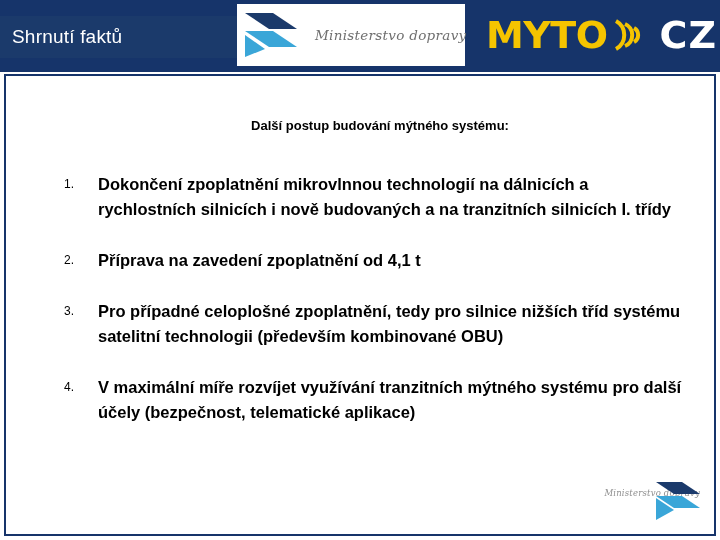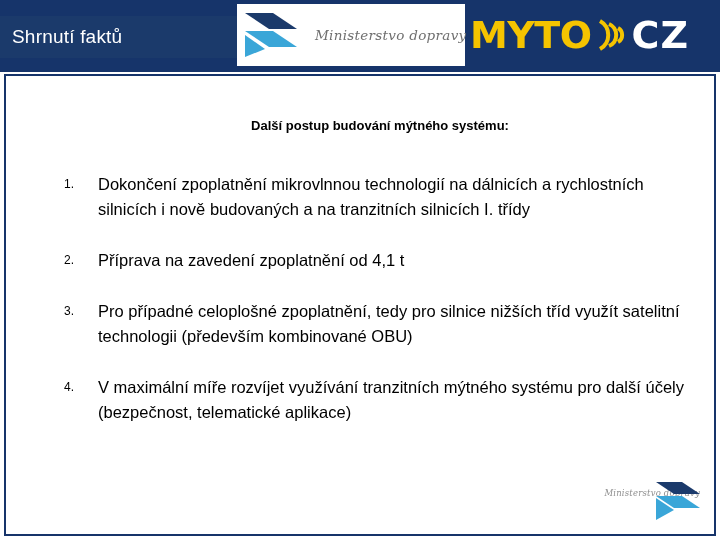--- a/index.html
+++ b/index.html
@@ -90,21 +90,21 @@
   .myto-panel {
     position: absolute;
     left: 466px;
     top: 4px;
     width: 254px;
     height: 62px;
     background: #16346a;
     display: flex;
     align-items: center;
     justify-content: flex-start;
-    padding-left: 4px;
+    padding-left: 20px;
     box-sizing: border-box;
   }
   .myto-word {
     color: #f5c400;
     font-size: 38px;
     font-weight: bold;
     letter-spacing: -0.5px;
     font-family: "DejaVu Sans", sans-serif;
   }
   .myto-waves {
@@ -113,20 +113,21 @@
     width: 34px;
     height: 40px;
     margin: 0 4px 0 2px;
   }
   .myto-cz {
     color: #ffffff;
     font-size: 38px;
     font-weight: bold;
     letter-spacing: 1px;
     font-family: "DejaVu Sans", sans-serif;
+    margin-left: 12px;
   }
 
   
   .frame {
     position: absolute;
     left: 4px;
     top: 74px;
     width: 712px;
     height: 462px;
     border: 2px solid #16346a;
@@ -161,20 +162,21 @@
     flex: 0 0 34px;
     font-size: 12px;
     color: #000000;
     padding-top: 5px;
     text-align: left;
   }
   .list-text {
     font-size: 16.5px;
     line-height: 25px;
     color: #000000;
+    font-weight: bold;
   }
 
   
   .footer-mark {
     position: absolute;
     right: 14px;
     bottom: 8px;
     width: 136px;
     height: 46px;
   }
@@ -236,21 +238,21 @@
         <div class="list-text">Dokončení zpoplatnění mikrovlnnou technologií na dálnicích a rychlostních silnicích i nově budovaných a na tranzitních silnicích I. třídy</div>
       </div>
 
       <div class="list-item">
         <div class="list-num">2.</div>
         <div class="list-text">Příprava na zavedení zpoplatnění od 4,1 t</div>
       </div>
 
       <div class="list-item">
         <div class="list-num">3.</div>
-        <div class="list-text">Pro případné celoplošné zpoplatnění, tedy pro silnice nižších tříd využít satelitní technologii (především kombinované OBU)</div>
+        <div class="list-text">Pro případné celoplošné zpoplatnění, tedy pro silnice nižších tříd systému satelitní technologii (především kombinované OBU)</div>
       </div>
 
       <div class="list-item">
         <div class="list-num">4.</div>
         <div class="list-text">V maximální míře rozvíjet využívání tranzitních mýtného systému pro další účely (bezpečnost, telematické aplikace)</div>
       </div>
 
     </div>
 
     <div class="footer-text">Ministerstvo dopravy</div>

